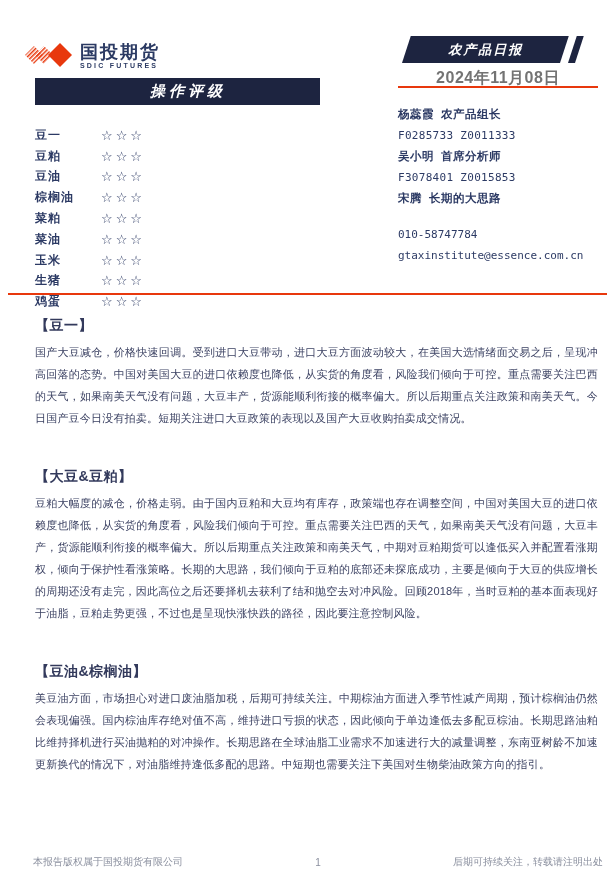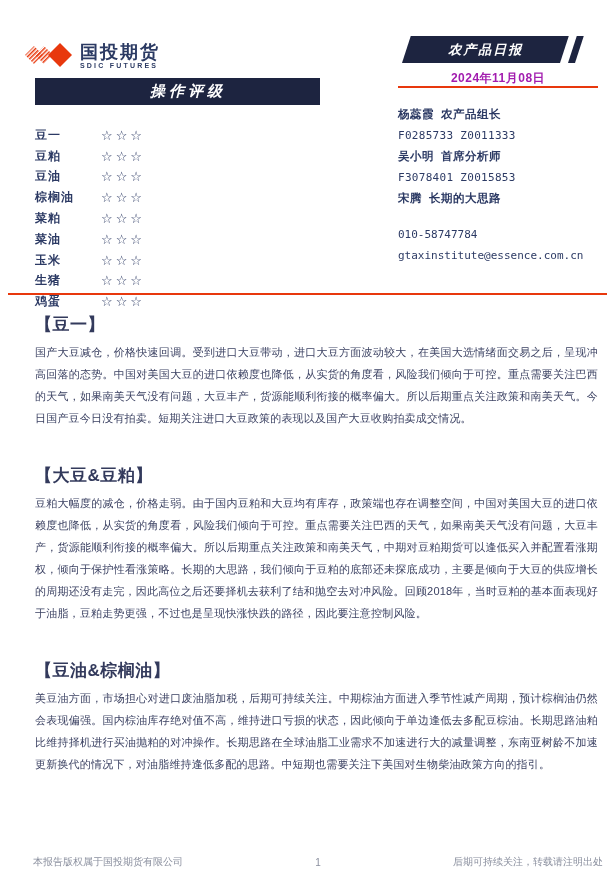--- a/index.html
+++ b/index.html
@@ -29,21 +29,21 @@
     font-family:"DejaVu Serif", serif; font-style:italic; letter-spacing:2px; white-space:nowrap;
   }
   .banner-stripe {
     position:absolute; left:166px; top:0; width:7px; height:27px;
     background:#1d2440; transform:skewX(-18deg); transform-origin:bottom left;
   }
   .date-box {
     position:absolute; left:398px; top:52px; width:200px; height:20px;
     text-align:center; border-bottom:2px solid #e8380d;
   }
-  .date-text { font-size:12px; font-weight:bold; color:#a21caf; letter-spacing:0.5px; }
+  .date-text { font-size:16px; font-weight:bold; color:#737373; letter-spacing:0.5px; }
 
   
   .rating { position:absolute; left:35px; top:62px; width:285px; }
   .rating-header {
     height:27px; background:#1d2440; color:#ffffff;
     display:flex; align-items:center; justify-content:center;
     font-size:15px; font-weight:bold; letter-spacing:4px;
     font-family:"DejaVu Serif", serif; font-style:italic;padding-left:21px;
   }
   .rating-rows { padding-top:20px; }
@@ -58,21 +58,21 @@
   .an-ids { font-family:"DejaVu Sans Mono", monospace; font-size:11px; line-height:21px; letter-spacing:0.3px; }
   .contact-gap { height:15px; }
   .contact-line { font-family:"DejaVu Sans Mono", monospace; font-size:11px; line-height:21px; }
 
   
   .divider { position:absolute; left:8px; top:277px; width:599px; height:0; border-top:2px solid #e8380d; }
 
   
   .body { position:absolute; left:35px; top:300px; width:563px; }
   .section { margin-bottom:38px; }
-  .sec-heading { font-size:17px; font-weight:bold; color:#333a5c; line-height:18px; margin-bottom:7px; letter-spacing:0.5px; }
+  .sec-heading { font-size:14px; font-weight:bold; color:#333a5c; line-height:18px; margin-bottom:7px; letter-spacing:0.5px; }
   .sec-para {
     font-size:11px; color:#3c4263; line-height:22px;
     text-align:justify; text-justify:inter-ideograph; letter-spacing:0.2px;
   }
 
   
   .footer {
     position:absolute; left:33px; right:12px; top:839px;
     display:flex; justify-content:space-between; align-items:center;
     font-size:10px; color:#8a8f9e;gap:12px;

